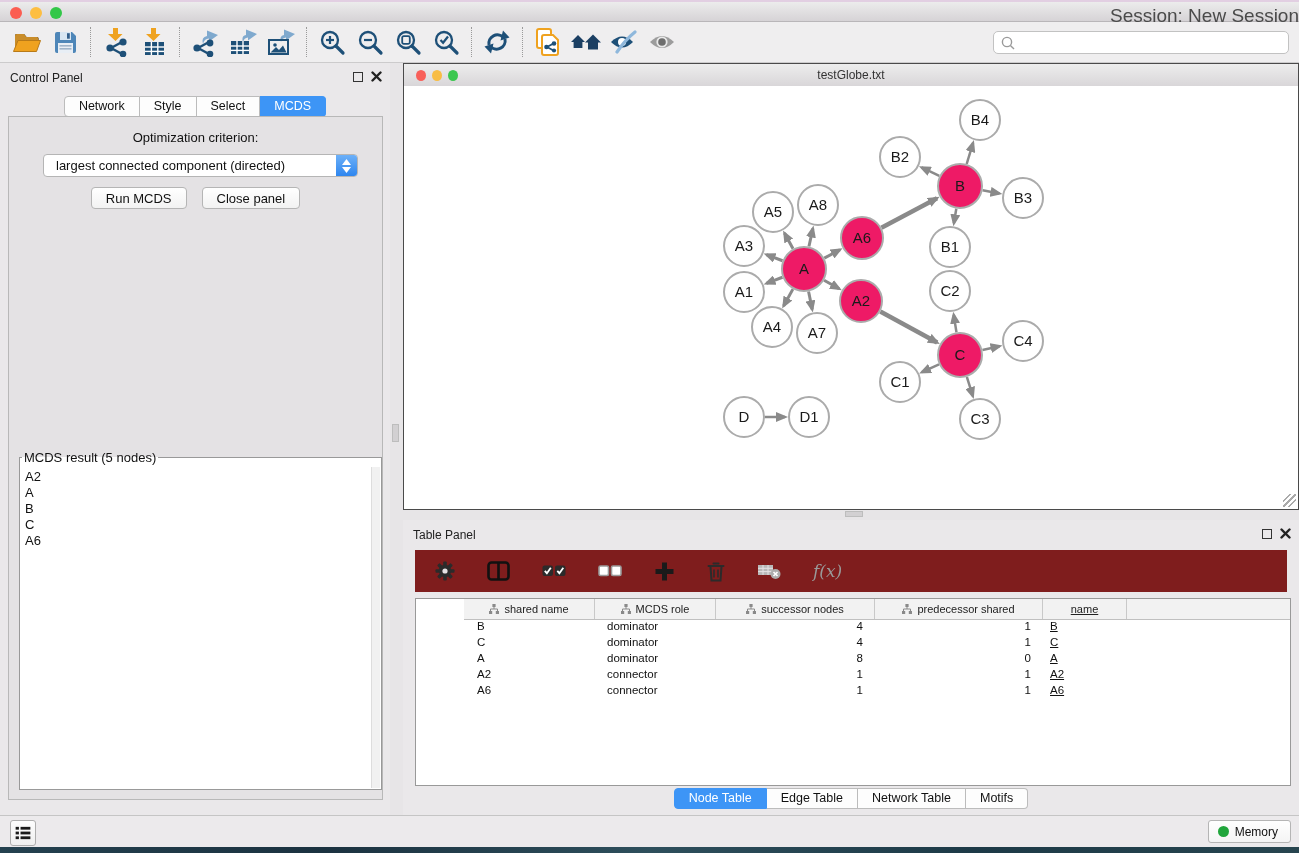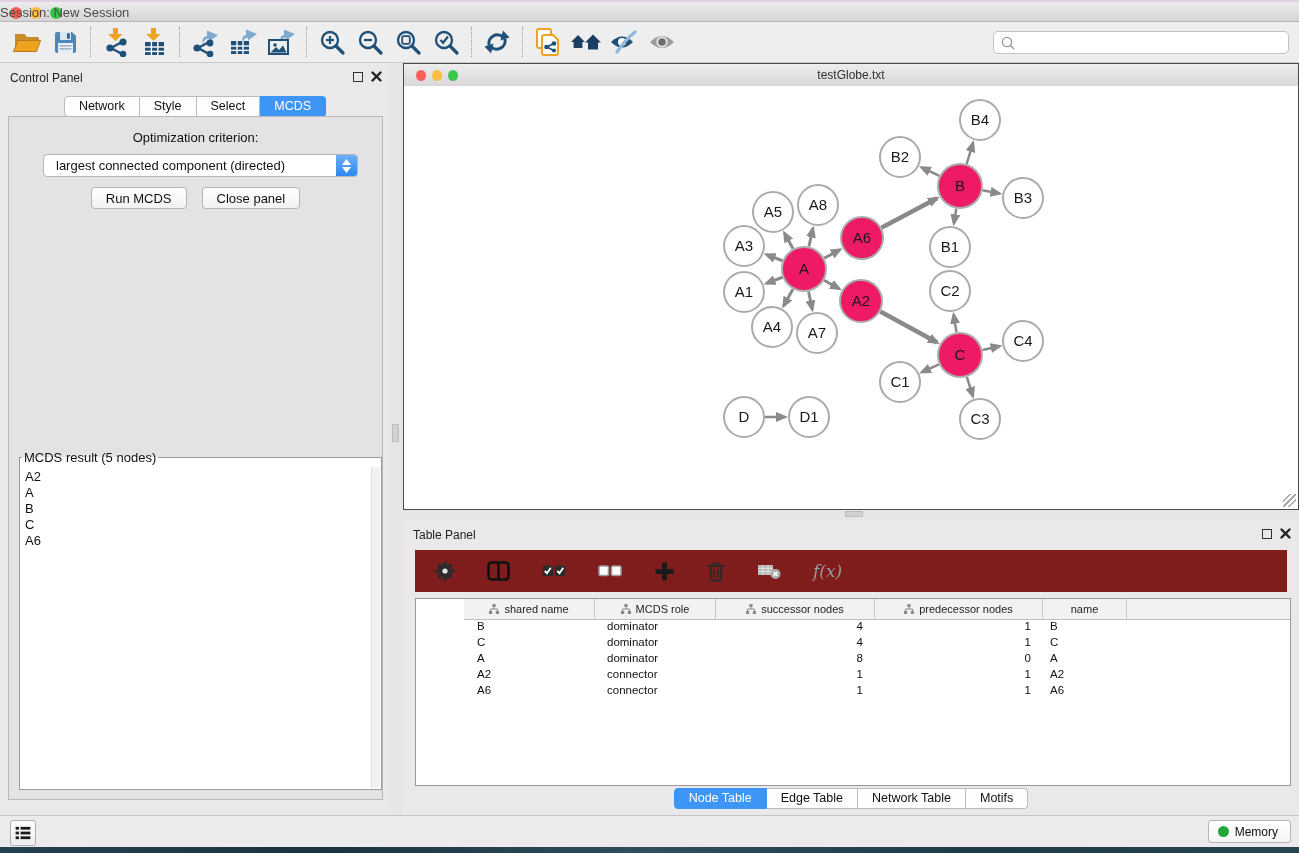--- a/index.html
+++ b/index.html
@@ -7,22 +7,22 @@
     font-family:"Liberation Sans", sans-serif; background:#e7e5e7; }
   .app { position:absolute; inset:0; }
 
   
   .titlebar { position:absolute; left:0; top:0; width:1299px; height:22px;
     background:linear-gradient(#ececec,#d6d3d6); border-top:2px solid #e2cfe2;
     border-bottom:1px solid #b9b6b9; }
   .tl { position:absolute; top:5px; width:12px; height:12px; border-radius:50%; }
   .tl.red{ left:10px; background:#fb5d51; } .tl.yel{ left:30px; background:#fdbe41; }
   .tl.grn{ left:50px; background:#33c748; }
-  .titlebar .wtitle { position:absolute; left:0; right:0; top:3px; text-align:left;
-    font-size:13px; color:#4a4a4a; }
+  .titlebar .wtitle { position:absolute; left:0; right:0; top:3px; text-align:right;
+    font-size:19px; color:#4a4a4a; }
 
   
   .toolbar { position:absolute; left:0; top:22px; width:1299px; height:41px;
     background:#efeeef; border-bottom:1px solid #cccbcc; display:flex; align-items:center; }
   .tbtn { display:flex; align-items:center; justify-content:center;
     width:38px; height:36px; cursor:pointer; }
   .tsep { border-left:1px dotted #9a9a9a; height:30px; margin:0 6px; }
   .searchbox { position:absolute; right:10px; top:9px; width:296px; height:23px;
     background:#fff; border:1px solid #c2c2c2; border-radius:5px;
     display:flex; align-items:center; padding-left:6px; }
@@ -95,21 +95,21 @@
 
   .node-table { position:absolute; left:12px; top:78px; width:876px; height:188px; background:#fff;
     border:1px solid #999; overflow:hidden;padding-left:48px; }
   .nt-header { display:flex; height:21px; background:#f2f2f2; border-bottom:1px solid #c0c0c0;
     font-size:11px; color:#222; }
   .nt-header .hcell { display:flex; align-items:center; justify-content:center; gap:5px;
     border-right:1px solid #c9c9c9; cursor:pointer; }
   .nt-row { display:flex; height:16px; font-size:11.5px; color:#111; cursor:default; }
   .nt-row .cell { white-space:nowrap; overflow:hidden; }
   .c0 { width:131px; } .c1 { width:121px; } .c2 { width:159px; } .c3 { width:168px; }
-  .c4 { width:84px; } .cfill { flex:1; border-right:none !important; }
+  .c4 { width:84px;text-decoration:underline; } .cfill { flex:1; border-right:none !important; }
   .nt-row .c0 { padding-left:13px; } .nt-row .c1 { padding-left:12px; }
   .nt-row .c2 { text-align:right; padding-right:12px; } .nt-row .c3 { text-align:right; padding-right:12px; }
   .nt-row .c4 { padding-left:7px; }
 
   .bottom-tabs { position:absolute; left:0; width:100%; top:268px; display:flex; justify-content:center; }
 
   
   .statusbar { position:absolute; left:0; top:815px; width:1299px; height:32px; background:#eceaec;
     border-top:1px solid #c5c5c5; }
   .list-btn { position:absolute; left:10px; top:4px; width:26px; height:26px;
@@ -520,21 +520,21 @@
             </svg>
             <span>successor nodes</span>
           </div>
           <div class="hcell c3">
             <svg width="10" height="10" viewBox="0 0 10 10">
               <rect x="3.4" y="0" width="3.2" height="3" fill="#8a8a8a"></rect>
               <path d="M5 3 v2 M1.5 7 v-2 h7 v2" fill="none" stroke="#8a8a8a" stroke-width="1"></path>
               <rect x="0" y="7" width="3.2" height="3" fill="#8a8a8a"></rect>
               <rect x="6.8" y="7" width="3.2" height="3" fill="#8a8a8a"></rect>
             </svg>
-            <span>predecessor nodes</span>
+            <span>predecessor shared</span>
           </div>
           <div class="hcell c4">
             <span>name</span>
           </div>
           <div class="hcell cfill"></div>
         </div>
         <div id="node-table-body">
             <div class="nt-row">
               <div class="cell c0">B</div>
               <div class="cell c1">dominator</div>

